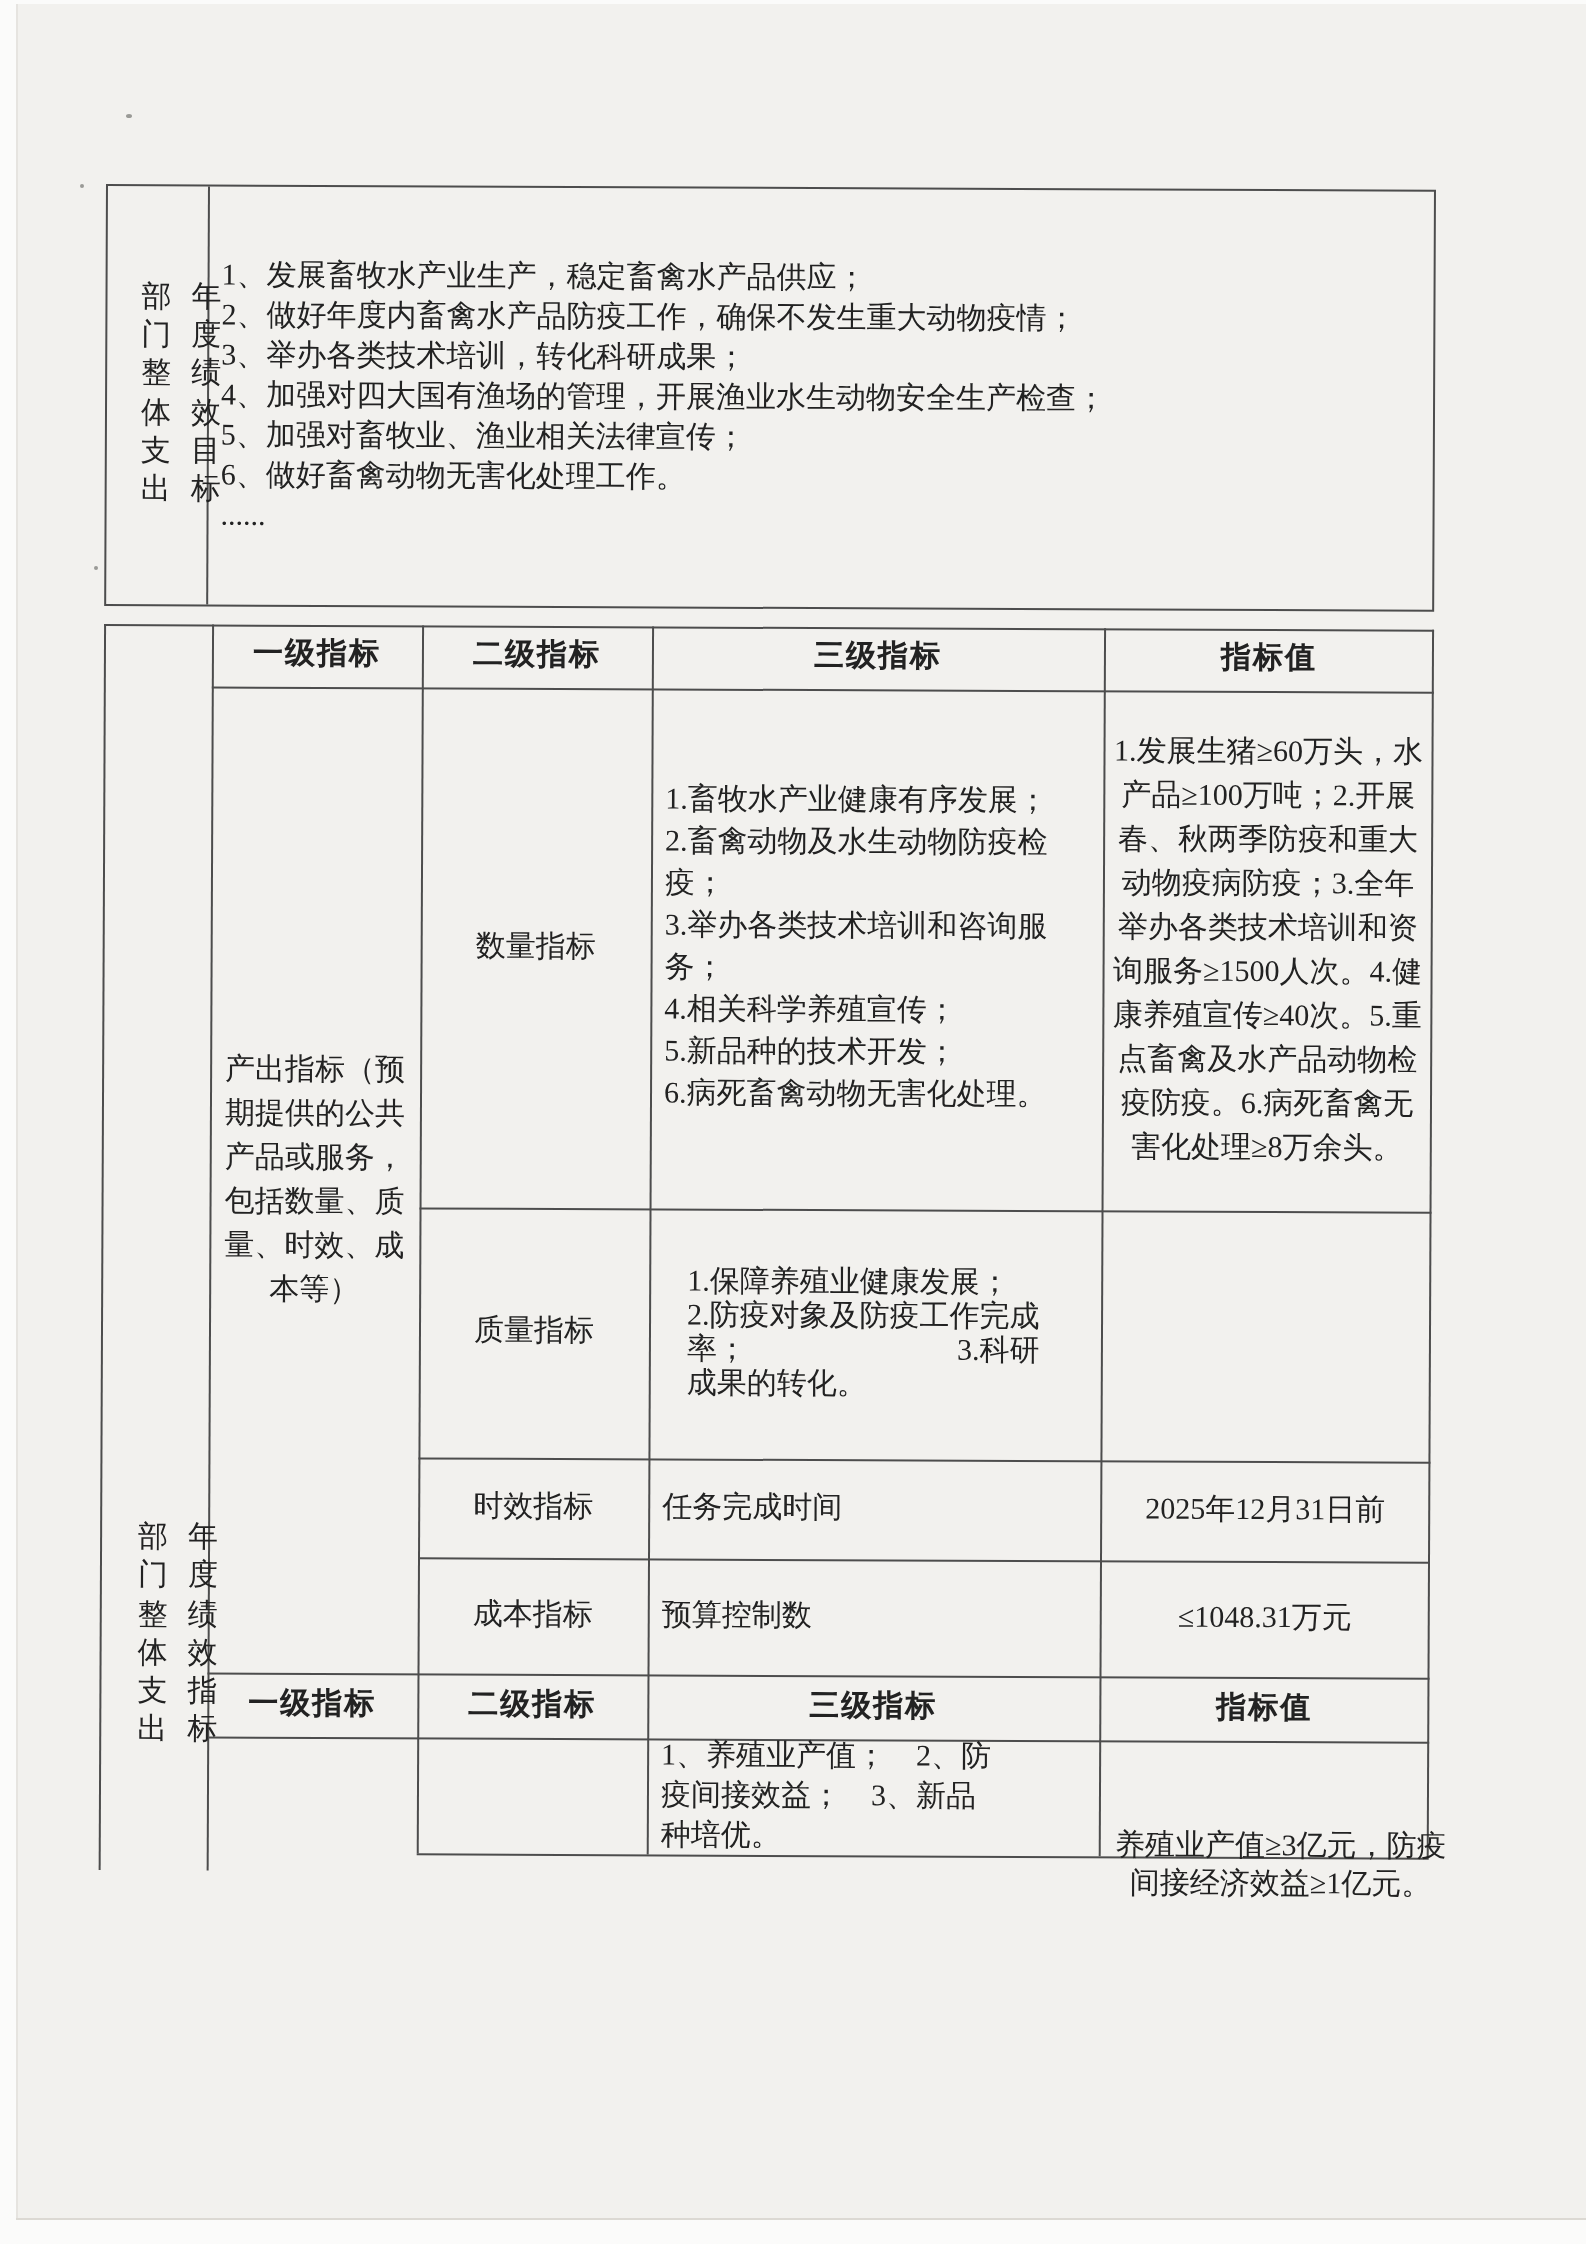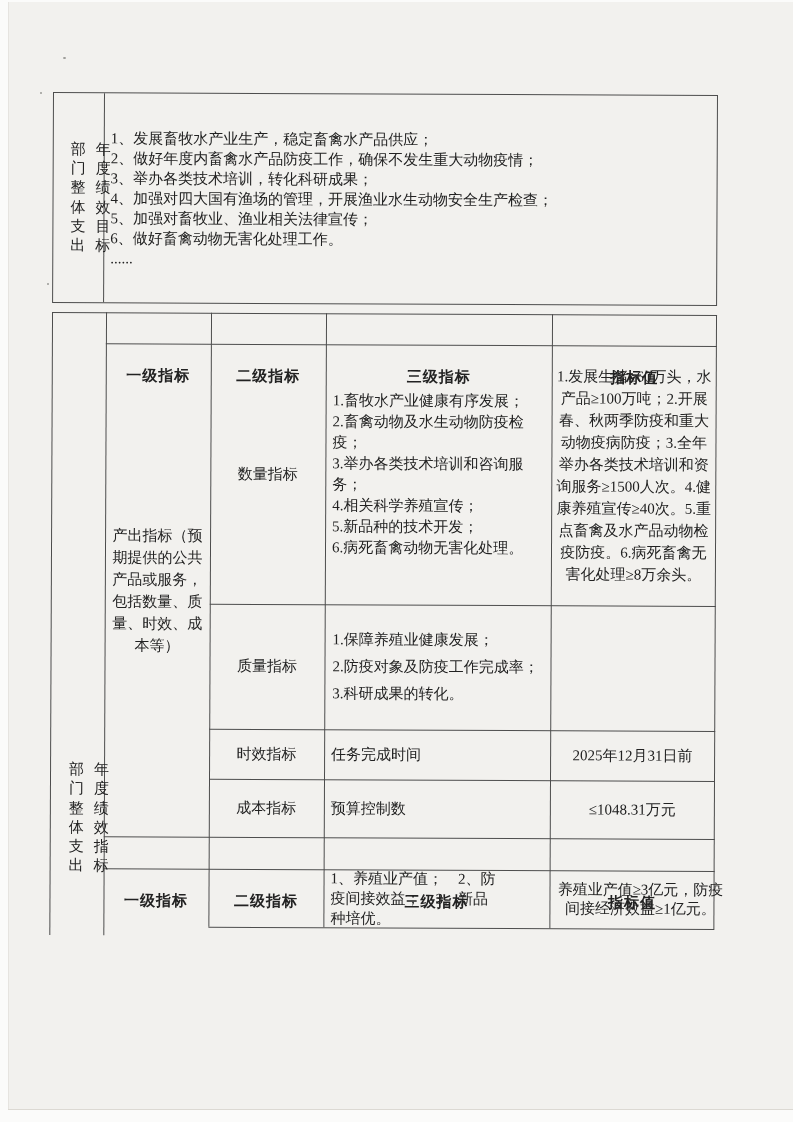--- a/index.html
+++ b/index.html
@@ -43,21 +43,21 @@
   
   .hl,.vl{position:absolute;background:#4d4d4d;}
   .hl{height:1px;}
   .vl{width:1px;}
   .cell{
     position:absolute;display:flex;align-items:center;justify-content:center;
     font-size:15px;text-align:center;line-height:21px;
   }
   .cell.tl{justify-content:flex-start;text-align:left;}
   .ml{white-space:pre-wrap;}
-  .hdr{font-weight:600;letter-spacing:1px;margin-top:48px;}
+  .hdr{font-weight:600;letter-spacing:1px;}
   .lab2{
     position:absolute;left:0;top:668px;width:54px;
     display:flex;justify-content:center;
   }
 </style>
 </head>
 <body>
 
 <div class="page">
   <div class="speck" style="left:55px;top:55px;width:3px;height:2px;"></div>
@@ -116,32 +116,32 @@
   <div class="cell" style="left:159px;top:251px;width:115px;height:260px;">数量指标</div>
   <div class="cell tl ml" style="left:274px;top:251px;width:226px;height:260px;padding:0 7px;box-sizing:border-box;">1.畜牧水产业健康有序发展；
 2.畜禽动物及水生动物防疫检疫；
 3.举办各类技术培训和咨询服务；
 4.相关科学养殖宣传；
 5.新品种的技术开发；
 6.病死畜禽动物无害化处理。</div>
   <div class="cell ml" style="left:500px;top:251px;width:165px;height:260px;padding:0 4px;box-sizing:border-box;line-height:22px;">1.发展生猪≥60万头，水产品≥100万吨；2.开展春、秋两季防疫和重大动物疫病防疫；3.全年举办各类技术培训和资询服务≥1500人次。4.健康养殖宣传≥40次。5.重点畜禽及水产品动物检疫防疫。6.病死畜禽无害化处理≥8万余头。</div>
 
   <div class="cell" style="left:159px;top:511px;width:115px;height:125px;">质量指标</div>
-  <div class="cell tl ml" style="left:274px;top:511px;width:226px;height:125px;padding:0 8px;box-sizing:border-box;line-height:27px;">1.保障养殖业健康发展；
+  <div class="cell tl ml" style="left:274px;top:511px;width:226px;height:125px;padding:0 19px;box-sizing:border-box;line-height:17px;">1.保障养殖业健康发展；
 2.防疫对象及防疫工作完成率；　　　　　　　3.科研成果的转化。</div>
 
   <div class="cell tl" style="left:274px;top:636px;width:226px;height:50px;padding:0 7px;box-sizing:border-box;">任务完成时间</div>
   <div class="cell" style="left:159px;top:636px;width:115px;height:50px;">时效指标</div>
   <div class="cell" style="left:500px;top:636px;width:165px;height:50px;">2025年12月31日前</div>
 
   <div class="cell tl" style="left:274px;top:686px;width:226px;height:58px;padding:0 7px;box-sizing:border-box;">预算控制数</div>
   <div class="cell" style="left:159px;top:686px;width:115px;height:58px;">成本指标</div>
   <div class="cell" style="left:500px;top:686px;width:165px;height:58px;">≤1048.31万元</div>
 
   <div class="cell hdr" style="left:54px;top:744px;width:105px;height:32px;">一级指标</div>
   <div class="cell hdr" style="left:159px;top:744px;width:115px;height:32px;">二级指标</div>
   <div class="cell hdr" style="left:274px;top:744px;width:226px;height:32px;">三级指标</div>
   <div class="cell hdr" style="left:500px;top:744px;width:165px;height:32px;">指标值</div>
 
   <div class="cell tl ml" style="left:274px;top:776px;width:184px;height:58px;padding:0 7px;box-sizing:border-box;line-height:20px;">1、养殖业产值；　2、防疫间接效益；　3、新品种培优。</div>
-  <div class="cell ml" style="left:500px;top:776px;width:182px;height:58px;padding:4px 3px;box-sizing:border-box;line-height:19px;">养殖业产值≥3亿元，防疫间接经济效益≥1亿元。</div>
+  <div class="cell ml" style="left:500px;top:810px;width:182px;height:58px;padding:4px 3px;box-sizing:border-box;line-height:19px;">养殖业产值≥3亿元，防疫间接经济效益≥1亿元。</div>
 
 </div>
 
 </body></html>

